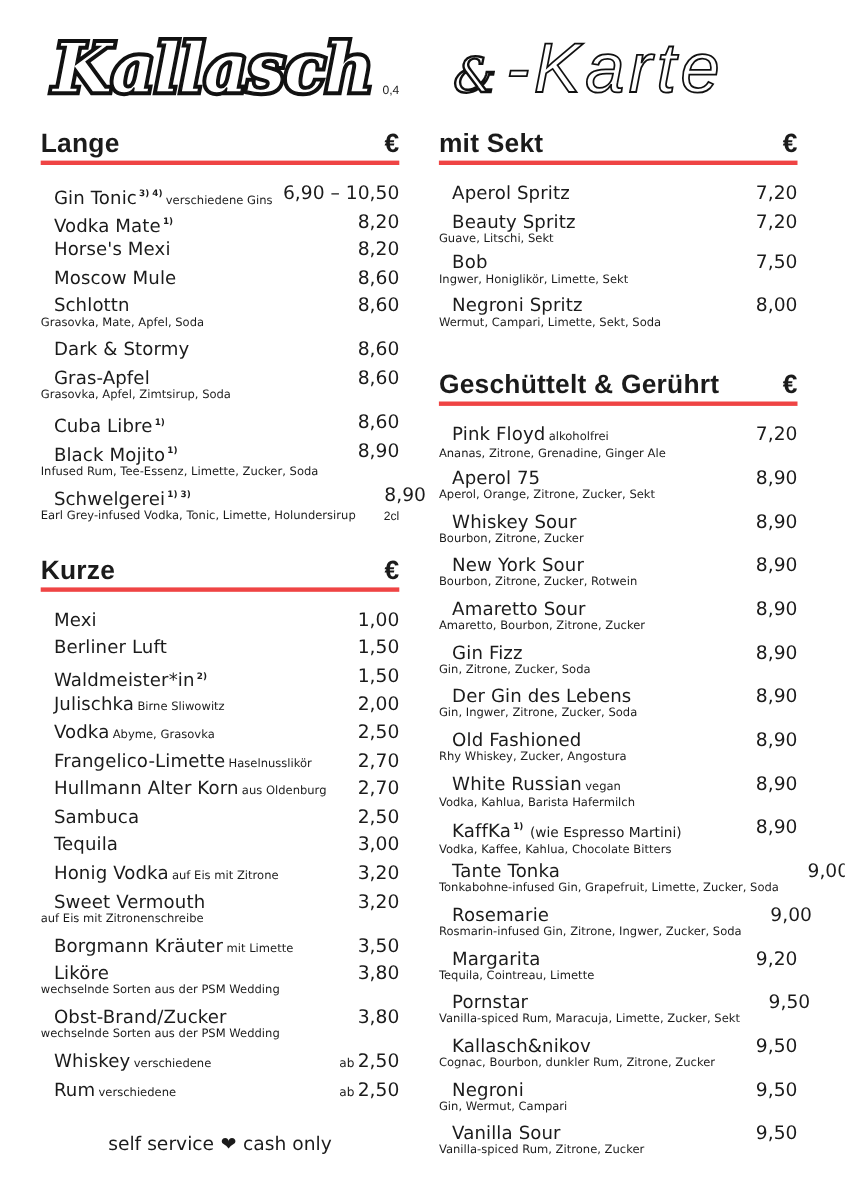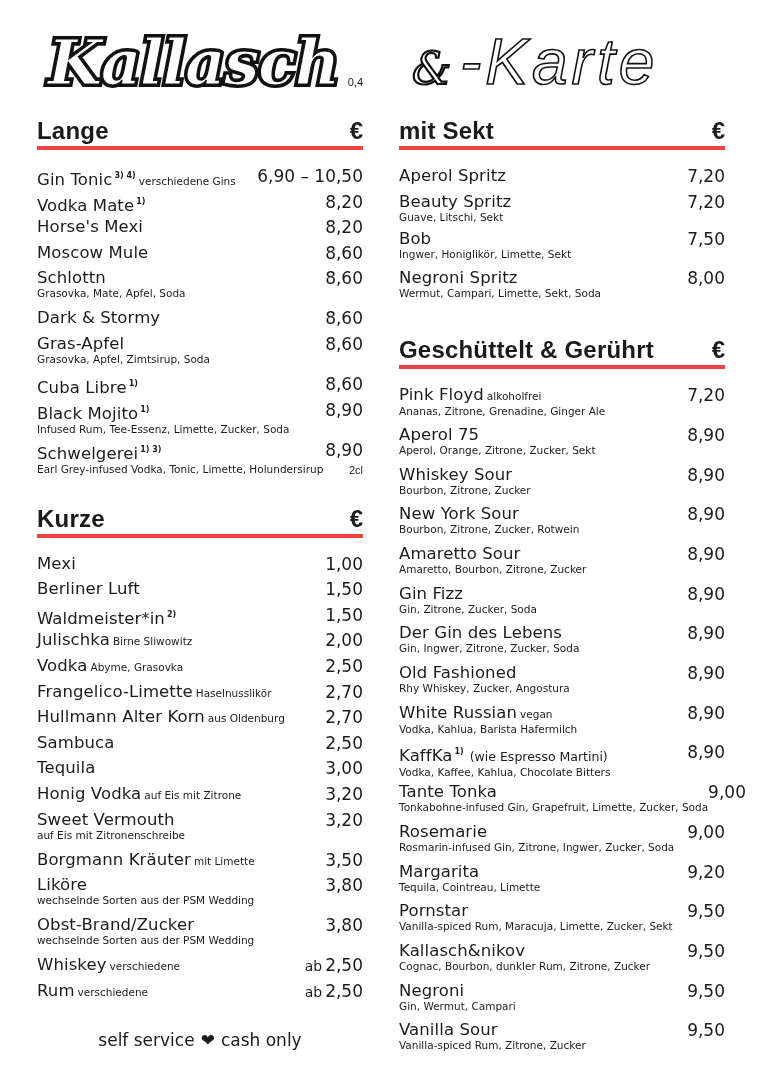--- a/index.html
+++ b/index.html
@@ -16,29 +16,29 @@
   .sec-head { display: flex; align-items: flex-end; justify-content: space-between; height: 32px; border-bottom: 4px solid #ef4444; padding-bottom: 2px; }
   .sec-title { font-family: "Liberation Sans", sans-serif; font-weight: bold; font-size: 24px; letter-spacing: 0.2px; line-height: 26px; }
   .sec-right { display: flex; align-items: flex-end; gap: 26px; flex-direction: column; }
   .sec-unit { font-family: "Liberation Sans", sans-serif; font-size: 11px; line-height: 14px; margin-bottom: 3px; }
   .sec-cur { font-family: "Liberation Sans", sans-serif; font-weight: bold; font-size: 24px; line-height: 26px; }
 
   .items { margin-top: 14px; }
   .item { display: flex; justify-content: space-between; align-items: flex-start; }
   .item-main { display: flex; flex-direction: column; }
   .item-line { white-space: nowrap; line-height: 24px; }
-  .name { font-family: "DejaVu Sans", sans-serif; font-size: 16.5px; letter-spacing: 0.1px; }
+  .name { font-family: "DejaVu Sans", sans-serif; font-size: 16.5px; letter-spacing: 0.1px; margin-left: 12px; }
   .sup { font-size: 8px; vertical-align: 7px; font-weight: bold; margin-left: 2px; }
   .note { font-size: 10.5px; margin-left: 3px; }
   .desc { font-size: 10.5px; line-height: 12px; margin-top: -3px; white-space: nowrap; }
   .price { font-family: "DejaVu Sans", sans-serif; font-size: 17px; line-height: 24px; white-space: nowrap; }
-  .price-pre { font-size: 14px; margin-right: 3px; }
+  .price-pre { font-size: 11px; margin-right: 3px; }
 
   .item.single { height: 25.6px; }
-  .item.double { height: 40px; }
+  .item.double { height: 40px; gap: 26px; }
   .col-right .item.double { height: 39.7px; }
   .footer { position: absolute; left: 37px; top: 1030px; width: 326px; text-align: center; font-size: 17px; }
   .heart { display: inline-block; margin: 0 6px; }
 </style>
 </head>
 <body>
 
 <div class="title">
   <svg viewBox="0 0 700 80" xmlns="http://www.w3.org/2000/svg">
     <text x="8" y="62" font-family="DejaVu Serif, serif" font-style="italic" font-weight="bold" font-size="62" fill="#ffffff" stroke="#111" stroke-width="6" paint-order="stroke" letter-spacing="-1">Kallasch</text>

